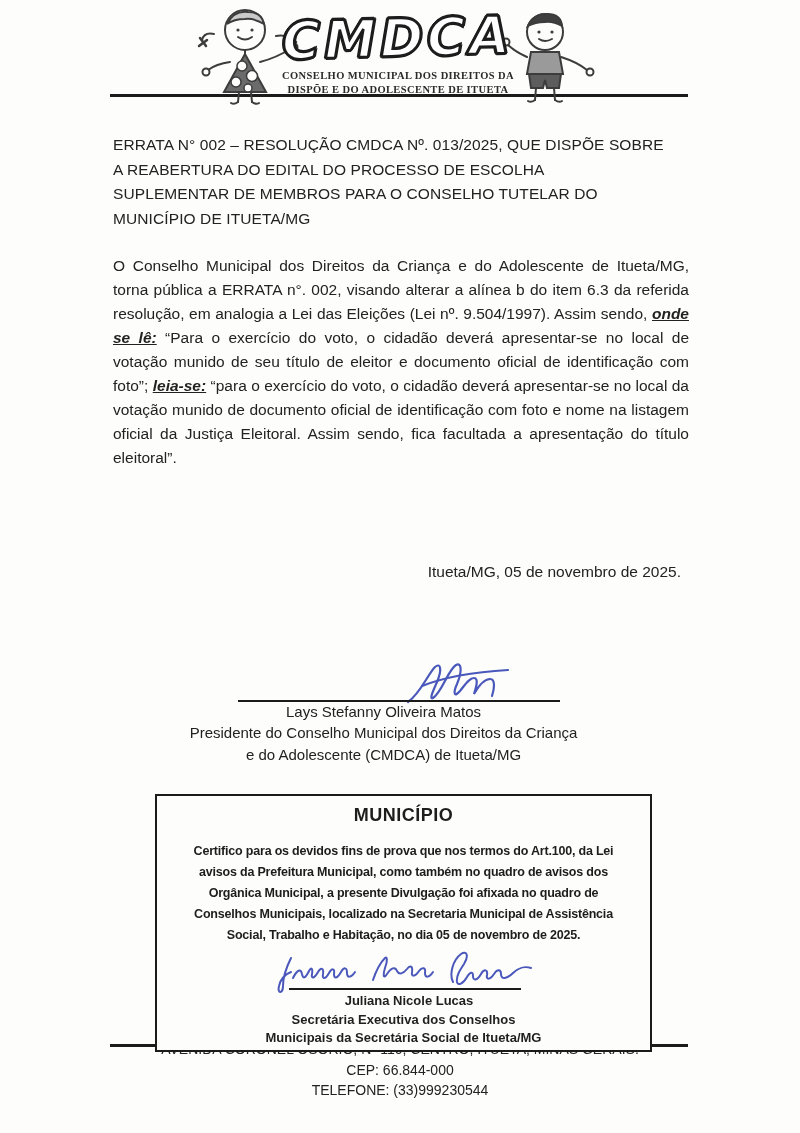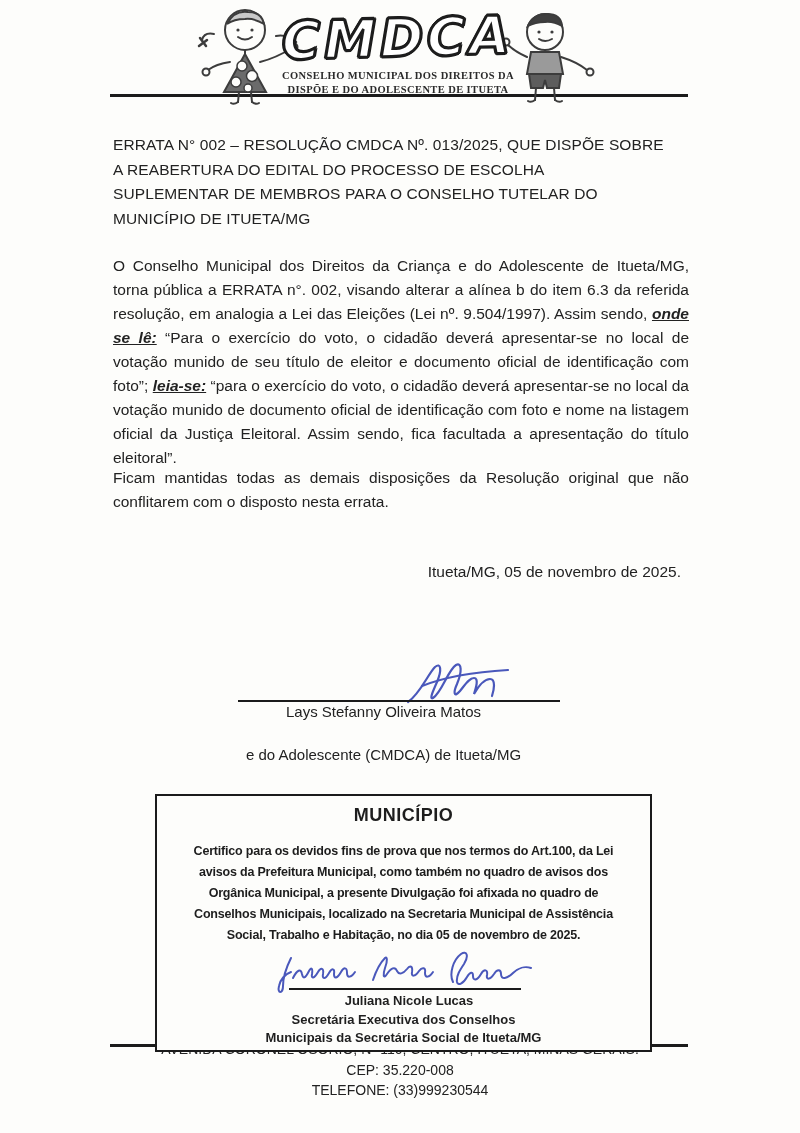--- a/index.html
+++ b/index.html
@@ -138,32 +138,32 @@
 
   <div class="title-block">
     <div>ERRATA N° 002 – RESOLUÇÃO CMDCA Nº. 013/2025, QUE DISPÕE SOBRE</div>
     <div>A REABERTURA DO EDITAL DO PROCESSO DE ESCOLHA</div>
     <div>SUPLEMENTAR DE MEMBROS PARA O CONSELHO TUTELAR DO</div>
     <div>MUNICÍPIO DE ITUETA/MG</div>
   </div>
 
   <div class="para p1"><span>O Conselho Municipal dos Direitos da Criança e do Adolescente de Itueta/MG, torna pública a ERRATA n°. 002, visando alterar a alínea b do item 6.3 da referida resolução, em analogia a Lei das Eleições (Lei nº. 9.504/1997). Assim sendo, </span><span class="emph">onde se lê:</span><span> “Para o exercício do voto, o cidadão deverá apresentar-se no local de votação munido de seu título de eleitor e documento oficial de identificação com foto”; </span><span class="emph">leia-se:</span><span> “para o exercício do voto, o cidadão deverá apresentar-se no local da votação munido de documento oficial de identificação com foto e nome na listagem oficial da Justiça Eleitoral. Assim sendo, fica facultada a apresentação do título eleitoral”.</span></div>
 
-  <div class="para p2">Ficam mantidas todas as demais disposições da Resolução original que não conflitarem com o disposto nesta errata.</div>
 
   <div class="dateline">Itueta/MG, 05 de novembro de 2025.</div>
 
   <svg class="sig1-ink" width="112" height="48" viewBox="0 0 112 48">
     <g fill="none" stroke="#4a58bb" stroke-width="2.2" stroke-linecap="round">
       <path d="M6 42 C18 34 26 14 33 7 C39 2 40 10 35 22 C31 31 27 40 31 38 C40 32 46 10 54 5 C60 2 60 12 55 24 C51 33 52 38 58 31 C63 25 67 18 72 18 C77 18 74 28 72 34 C76 27 82 19 88 19 C94 19 92 30 90 36"></path>
       <path d="M20 26 C40 18 72 12 106 10"></path>
     </g>
   </svg>
   <div class="sig1-line"></div>
   <div class="sigtext sig1-name">Lays Stefanny Oliveira Matos</div>
+  <div class="sigtext sig1-role1">Presidente do Conselho Municipal dos Direitos da Criança</div>
   <div class="sigtext sig1-role2">e do Adolescente (CMDCA) de Itueta/MG</div>
 
   <div class="certidao-box">
     <div class="certidao-title">MUNICÍPIO</div>
     <div class="certidao-body">
       <div>Certifico para os devidos fins de prova que nos termos do Art.100, da Lei</div>
       <div>avisos da Prefeitura Municipal, como também no quadro de avisos dos</div>
       <div>Orgânica Municipal, a presente Divulgação foi afixada no quadro de</div>
       <div>Conselhos Municipais, localizado na Secretaria Municipal de Assistência</div>
       <div>Social, Trabalho e Habitação, no dia 05 de novembro de 2025.</div>
@@ -178,16 +178,16 @@
       </g>
     </svg>
     <div class="sig2-line"></div>
     <div class="sig2-name">Juliana Nicole Lucas</div>
     <div class="sig2-role1">Secretária Executiva dos Conselhos</div>
     <div class="sig2-role2">Municipais da Secretária Social de Itueta/MG</div>
   </div>
 
   <div class="ftr-rule"></div>
   <div class="ftr-address">AVENIDA CORONEL OSORIO, Nº 110, CENTRO, ITUETA, MINAS GERAIS.</div>
-  <div class="ftr-cep">CEP: 35.220-008</div>
+  <div class="ftr-cep">CEP: 66.844-000</div>
   <div class="ftr-phone">TELEFONE: (33)999230544</div>
 
 </div>
 
 </body></html>

